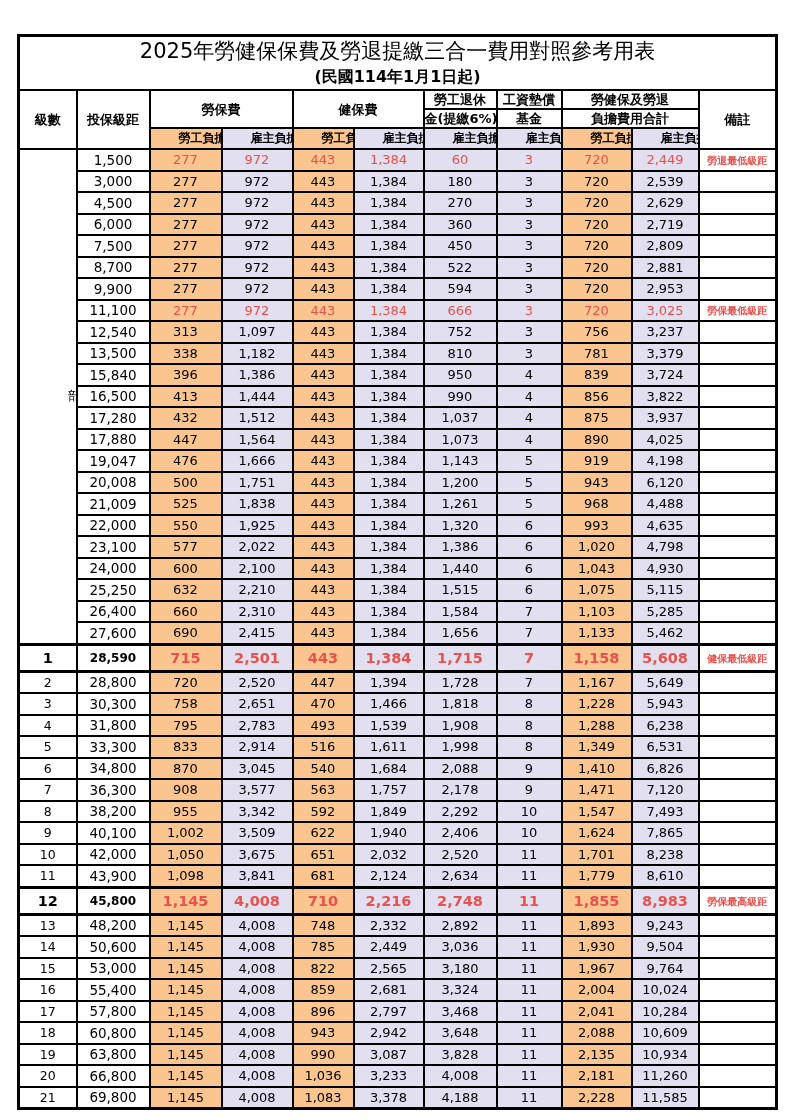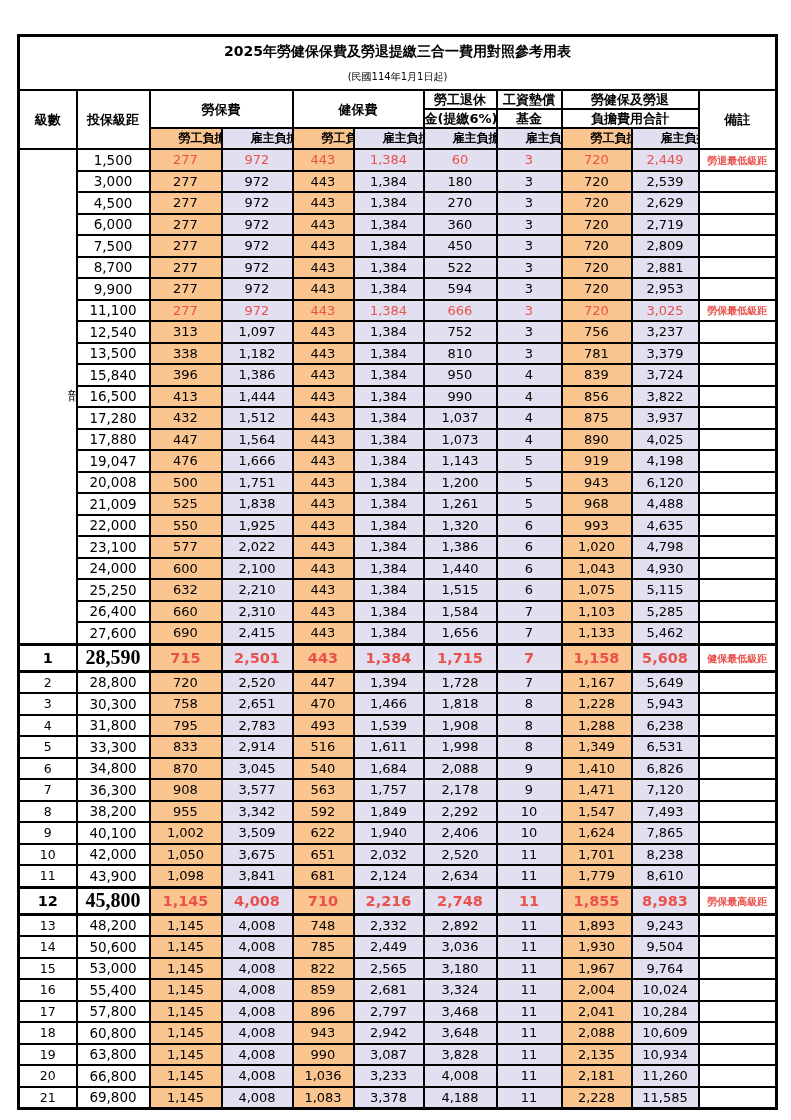--- a/index.html
+++ b/index.html
@@ -2,37 +2,37 @@
 <html><head>
 <meta charset="utf-8">
 <style>
   html,body{margin:0;padding:0;background:#ffffff;}
   body{width:791px;height:1120px;font-family:"DejaVu Sans","Liberation Sans",sans-serif;color:#000;}
   .sheet{padding:34px 16px 0 17px;}
   table{border-collapse:collapse;table-layout:fixed;width:758px;border:3px solid #000;}
   th,td{border:2px solid #000;padding:0;text-align:center;vertical-align:middle;white-space:nowrap;overflow:hidden;}
   
   .title-cell{height:52px;background:#fff;}
-  .title-main{font-size:14px;font-weight:bold;line-height:27px;}
-  .title-sub{font-size:10px;font-weight:normal;line-height:23px;}
+  .title-main{font-size:21px;font-weight:normal;line-height:27px;}
+  .title-sub{font-size:16px;font-weight:bold;line-height:23px;}
   
   thead th{font-weight:bold;background:#fff;}
   .h-main{font-size:13px;height:17px;line-height:17px;}
   .h-sub{font-size:12px;height:19px;line-height:19px;padding-left:28px;}
   
   tbody td{height:19.5px;font-size:13px;}
   .c-level{font-size:12.5px;background:#fff;}
   .c-bracket{font-size:13.5px;background:#fff;text-align:center;}
   .c-remark{background:#fff;}
   .or{background:#FAC58F;}
   .lv{background:#E2DFF0;}
   .remark-txt{color:#E9514C;font-size:10px;font-weight:bold;letter-spacing:0px;}
   tr.red-row td.val{color:#E9514C;}
   tr.em td{height:24px;font-weight:bold;font-size:14.5px;}
-  tr.em td.c-bracket{font-size:20px;font-family:Liberation Serif, serif;}
+  tr.em td.c-bracket{font-size:12px;}
   tr.em td{border-top-width:3px;border-bottom-width:3px;}
   .part-time{font-size:12.5px;padding-left:48px;}
 </style>
 </head>
 <body>
 
 <div class="sheet">
   <table>
     <colgroup>
       <col style="width:58px">

